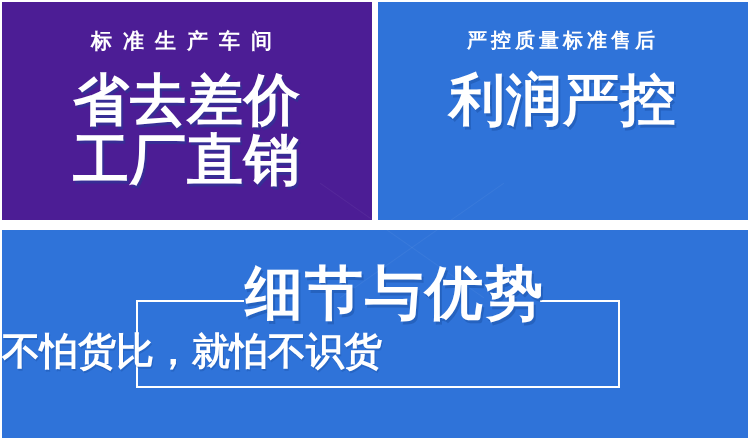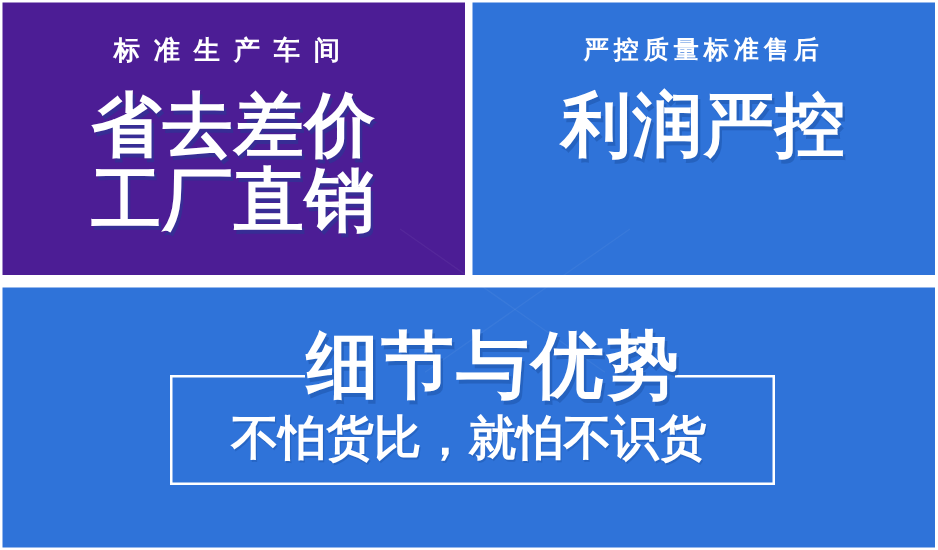--- a/index.html
+++ b/index.html
@@ -103,21 +103,20 @@
     line-height: 62px;
     letter-spacing: 2px;
     white-space: nowrap;
     text-shadow: 2px 3px 0 rgba(20, 70, 150, 0.38);
     padding-left: 40px;
   }
   #bottom-sub {
     position: absolute;
     left: 0; right: 0;
     top: 100px;
-    text-align: center;
     color: #ffffff;
     font-weight: bold;
     font-size: 38px;
     line-height: 42px;
     letter-spacing: 0px;
     white-space: nowrap;
     text-shadow: 1px 2px 0 rgba(20, 70, 150, 0.30);
   }
 
   

